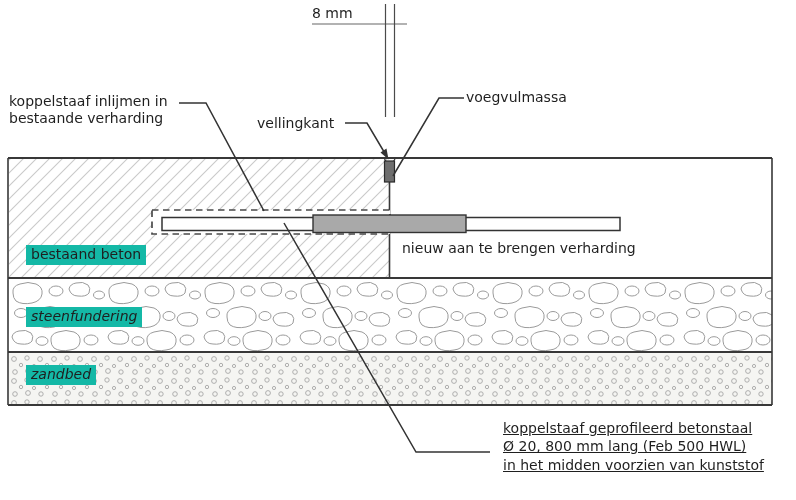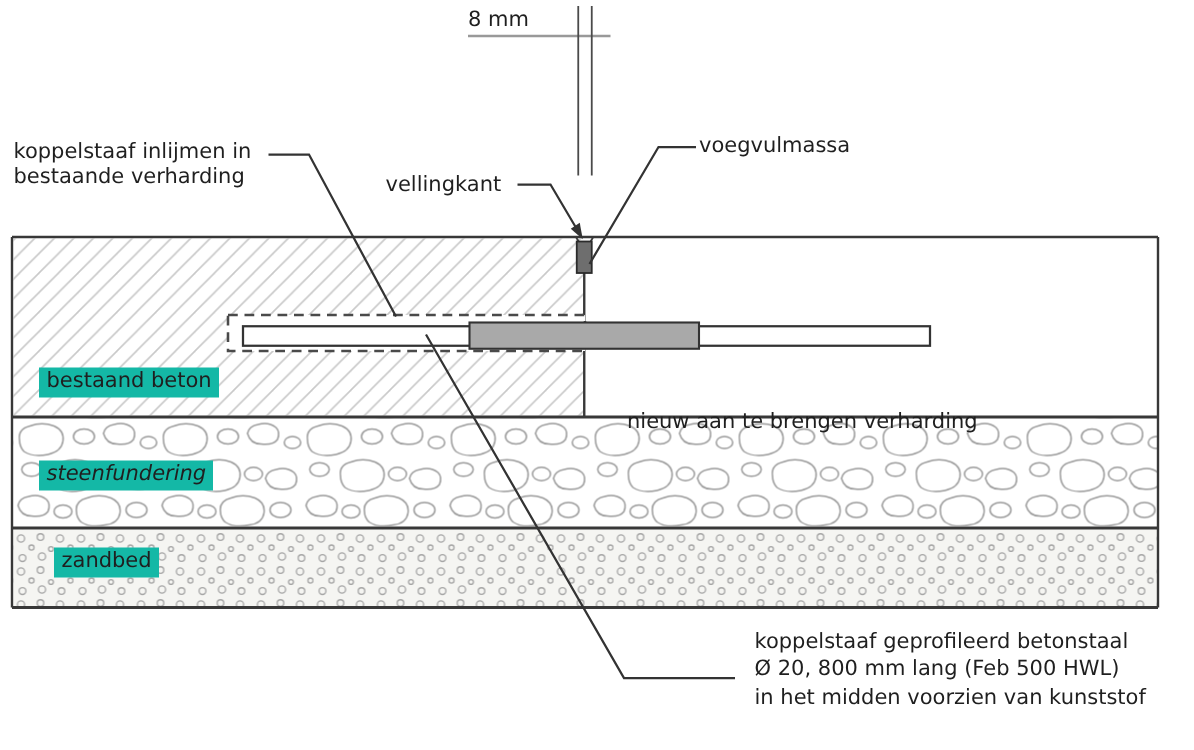--- a/index.html
+++ b/index.html
@@ -16,21 +16,21 @@
     position:absolute;
     font-size:14px;
     line-height:17px;
     color:#1f1f1f;
     white-space:nowrap;
   }
   .lbl.boxed{
     background:#14b8a6;
     padding:1px 5px 2px 5px;
   }
-  .note{line-height:18.4px;}
+  .note{line-height:18.4px;text-decoration:underline;}
 </style>
 </head>
 <body>
 
 <div class="stage">
 
   <svg width="796" height="500" viewBox="0 0 796 500">
     <defs>
       <pattern id="hatch" width="13" height="13" patternUnits="userSpaceOnUse">
         <path d="M-3,16 L16,-3" stroke="#c9c9c9" stroke-width="1.1"></path>
@@ -122,25 +122,25 @@
   </div>
 
   <div class="lbl" style="left:312px;top:5px;">8 mm</div>
 
   <div class="lbl" style="left:257px;top:115px;">vellingkant</div>
 
   <div class="lbl" style="left:466px;top:89px;">voegvulmassa</div>
 
   <div class="lbl boxed" style="left:26px;top:245px;">bestaand beton</div>
 
-  <div class="lbl" style="left:402px;top:273px;margin-left:16px;">nieuw aan te brengen verharding</div>
+  <div class="lbl" style="left:402px;top:240px;">nieuw aan te brengen verharding</div>
 
   <div class="lbl boxed" style="left:26px;top:307px;font-style:italic;">steenfundering</div>
 
-  <div class="lbl boxed" style="left:36px;top:365px;">zandbed</div>
+  <div class="lbl boxed" style="left:26px;top:365px;font-style:italic;">zandbed</div>
 
   <div class="lbl note" style="left:503px;top:419px;">
     <div>koppelstaaf geprofileerd betonstaal</div>
     <div>Ø 20, 800 mm lang (Feb 500 HWL)</div>
     <div>in het midden voorzien van kunststof</div>
   </div>
 
 </div>
 
 </body></html>

